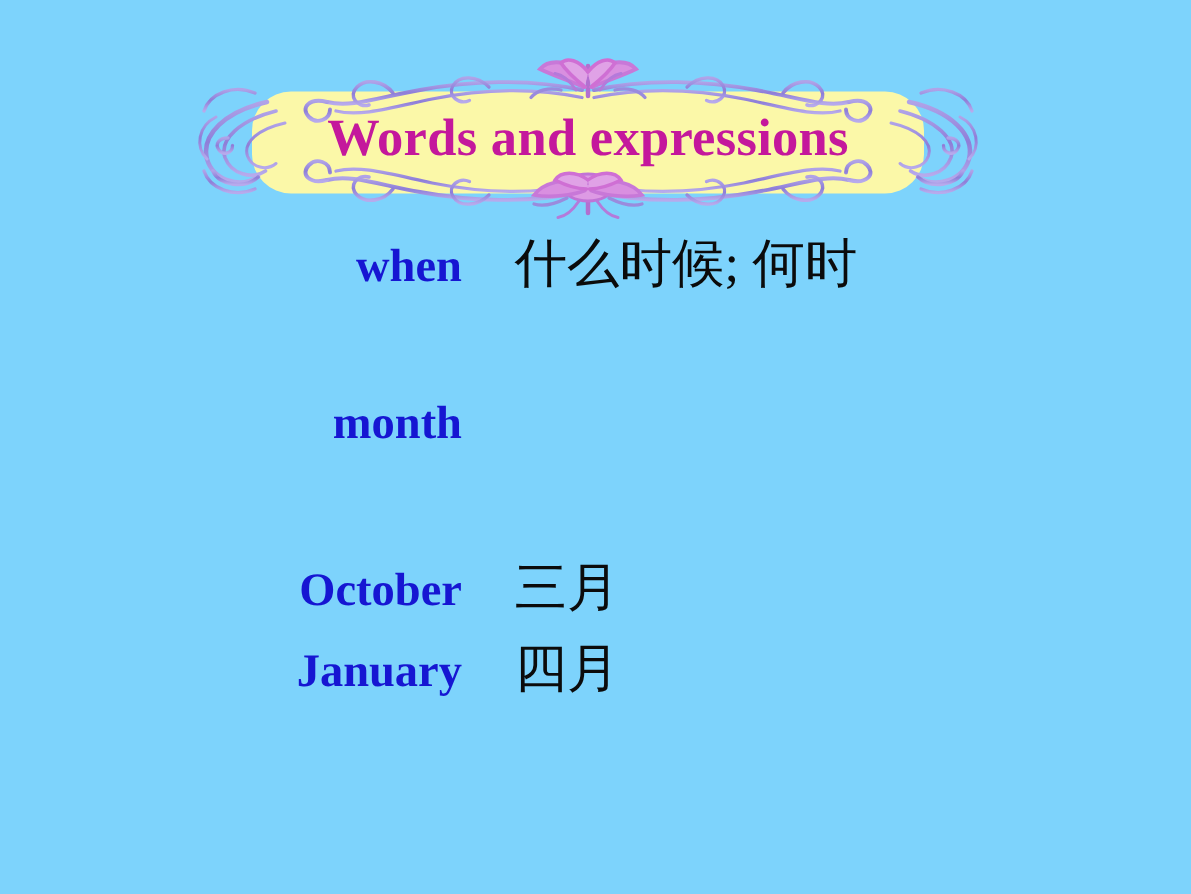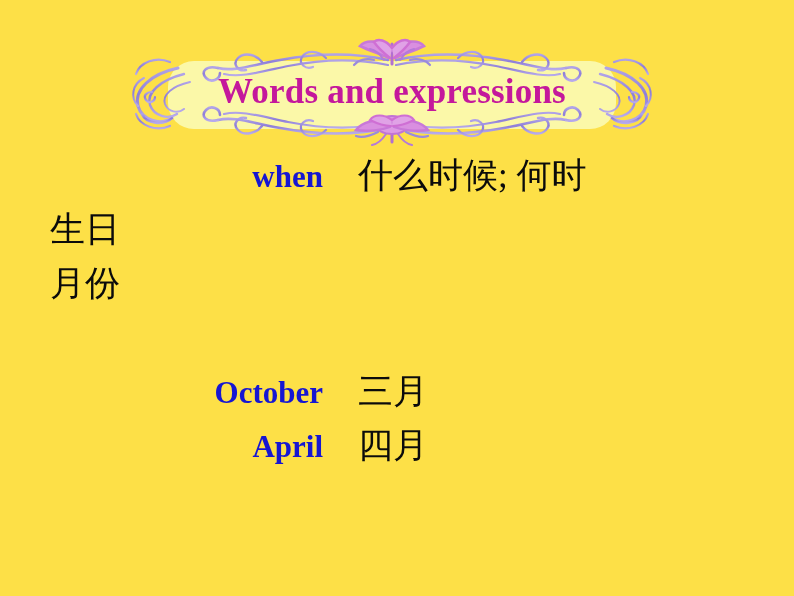--- a/index.html
+++ b/index.html
@@ -13,21 +13,21 @@
     background: #b9dee3;
     font-family: "Liberation Serif", "DejaVu Serif", serif;
     overflow: hidden;
     position: relative;
   }
 
   
   .slide {
     position: absolute;
     inset: 0;
-    background: #fde047;
+    background: #7dd3fc;
   }
 
   
   .title-banner {
     position: absolute;
     left: 112px;
     top: 38px;
     width: 560px;
     height: 110px;
   }
@@ -63,21 +63,20 @@
   .word-list {
     position: absolute;
     left: 0px;
     top: 158px;
     width: 794px;
   }
   .word-row {
     display: flex;
     align-items: baseline;
     height: 54px;
-    padding-left: 15px;
   }
   .word-en {
     width: 308px;
     text-align: right;
     font-family: "Liberation Serif", "DejaVu Serif", serif;
     font-weight: bold;
     font-size: 31px;
     color: #1616d2;
     white-space: nowrap;
     line-height: 1;
@@ -187,36 +186,35 @@
   </div>
 
   <div class="word-list">
 
     <div class="word-row">
       <div class="word-en">when</div>
       <div class="word-zh">什么时候; 何时</div>
     </div>
 
     <div class="word-row">
-      <div class="word-zh">生日</div>
-    </div>
-
-    <div class="word-row">
-      <div class="word-zh">月份</div>
+    </div>
+
+    <div class="word-row">
+      <div class="word-en">month</div>
     </div>
 
     <div class="word-row">
     </div>
 
 
     <div class="word-row">
       <div class="word-en">October</div>
       <div class="word-zh">三月</div>
     </div>
 
     <div class="word-row">
-      <div class="word-en">April</div>
+      <div class="word-en">January</div>
       <div class="word-zh">四月</div>
     </div>
 
   </div>
 
 </div>
 
 </body></html>

